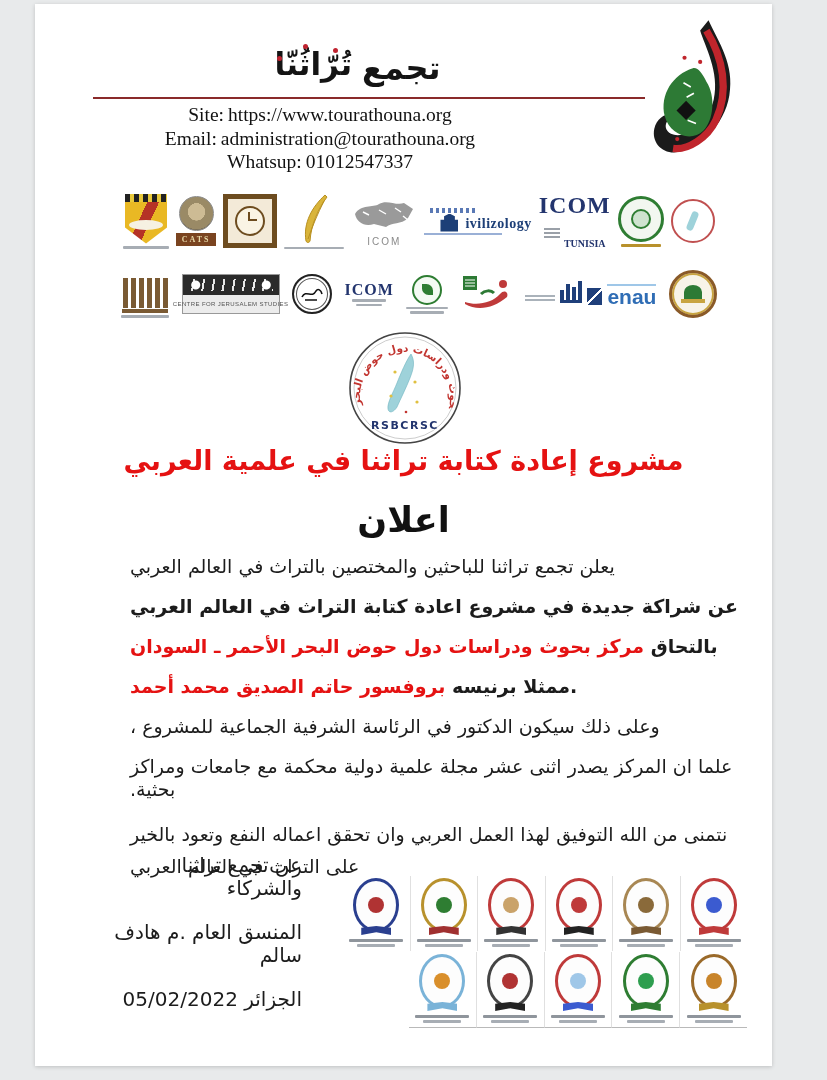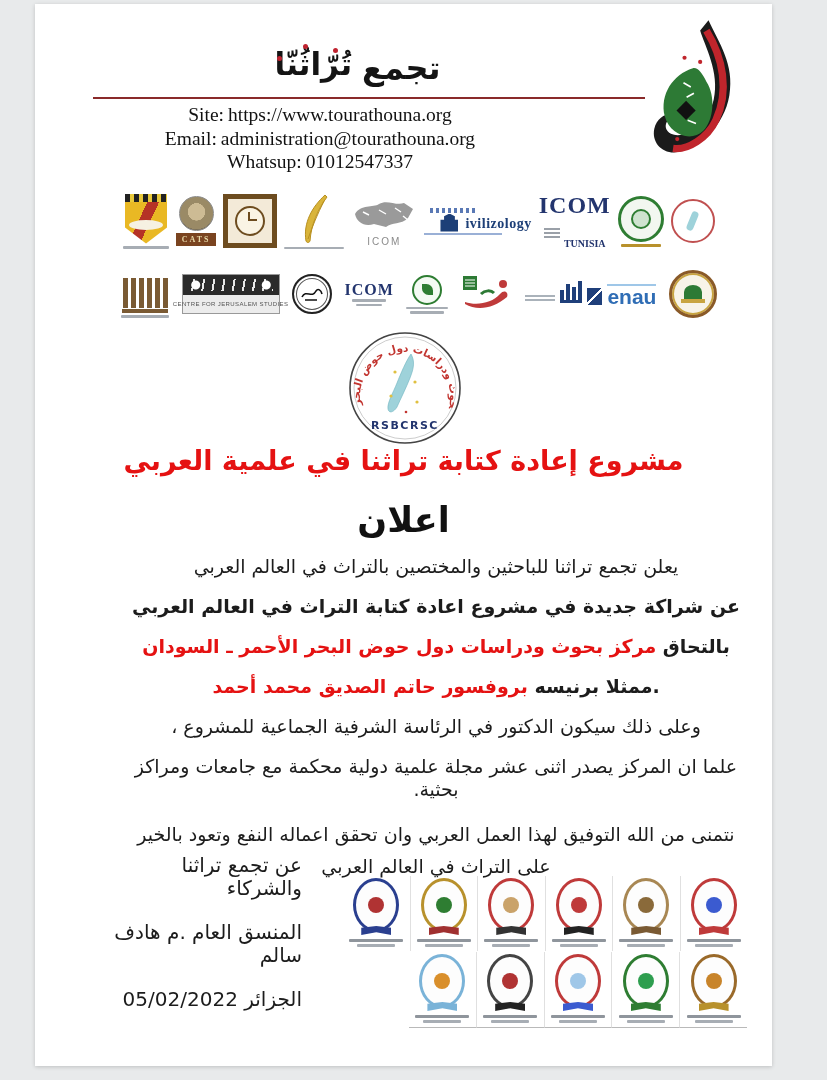--- a/index.html
+++ b/index.html
@@ -111,21 +111,21 @@
   
   .center-logo{position:absolute;left:312px;top:326px;width:116px;height:116px;}
 
   
   .red-title{position:absolute;left:0;top:441px;width:100%;text-align:center;direction:rtl;
     font-size:27px;font-weight:bold;color:#e51212;}
   .announce{position:absolute;left:0;top:496px;width:100%;text-align:center;direction:rtl;
     font-size:35px;font-weight:bold;color:#111;}
 
   
-  .body-text{position:absolute;right:30px;left:95px;top:551px;direction:rtl;text-align:center;color:#1c1c1c;}
+  .body-text{position:absolute;right:30px;left:95px;top:551px;direction:rtl;text-align:left;color:#1c1c1c;}
   .body-text p{margin:0 0 17px 0;font-size:19px;line-height:23px;}
   .body-text p.wrap{line-height:32px;margin-bottom:0;}
   .b{font-weight:bold;}
   .red{color:#e51212;}
 
   
   .signature{position:absolute;left:70px;top:850px;width:205px;direction:rtl;text-align:right;color:#1c1c1c;}
   .signature p{margin:0 8px 21px 0;font-size:20px;line-height:23px;}
 
   

